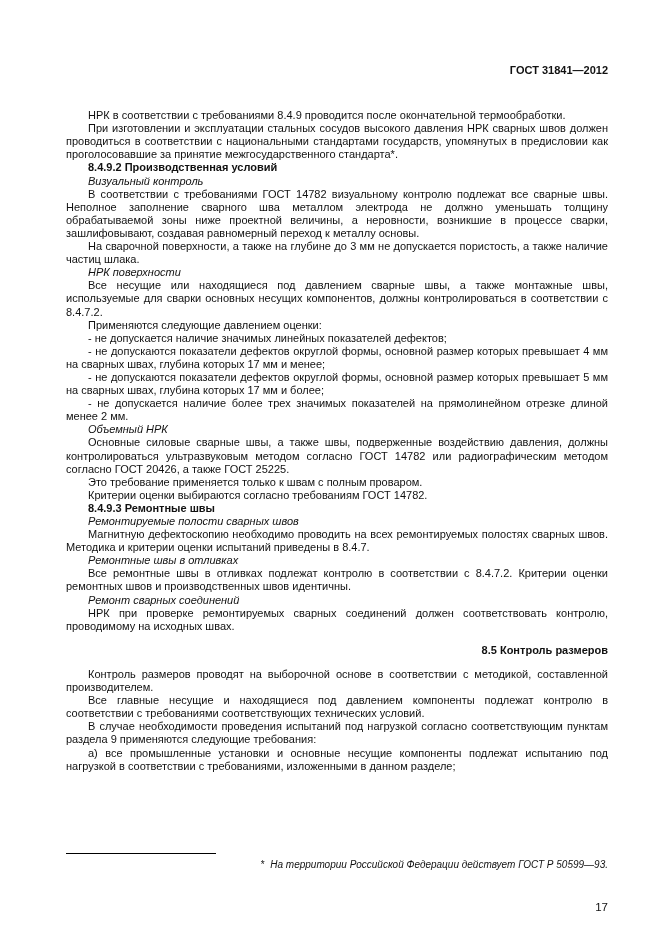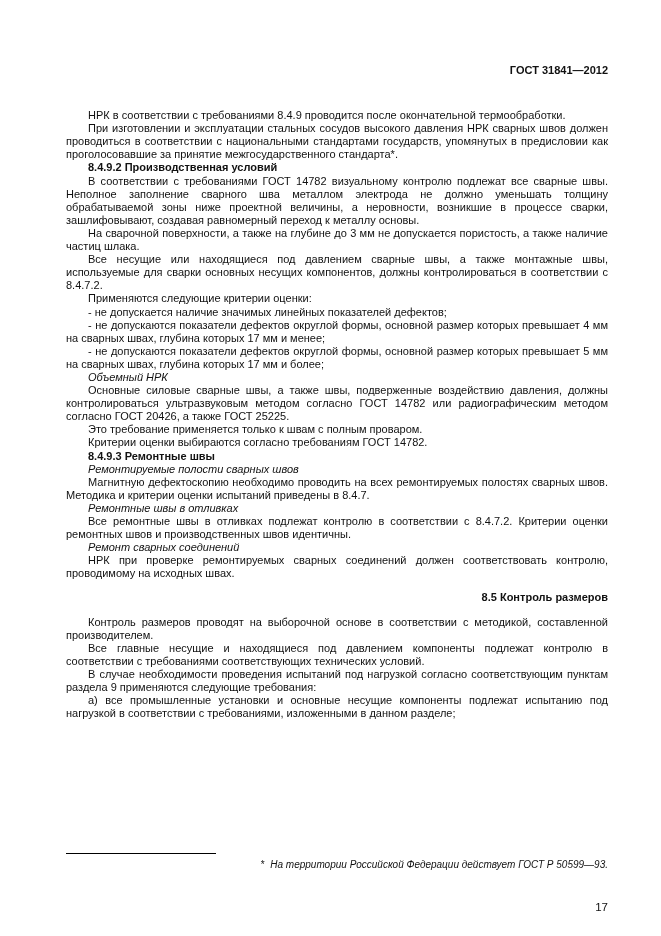--- a/index.html
+++ b/index.html
@@ -63,27 +63,30 @@
 <body>
 
 <div class="page">
 
   <div class="doc-header">ГОСТ 31841—2012</div>
 
   <div class="doc-body" id="doc-body">
       <div class="para ">НРК в соответствии с требованиями 8.4.9 проводится после окончательной термообработки.</div>
       <div class="para ">При изготовлении и эксплуатации стальных сосудов высокого давления НРК сварных швов должен проводиться в соответствии с национальными стандартами государств, упомянутых в предисловии как проголосовавшие за принятие межгосударственного стандарта*.</div>
       <div class="para bold">8.4.9.2 Производственная условий</div>
+      <div class="para italic">Визуальный контроль</div>
       <div class="para ">В соответствии с требованиями ГОСТ 14782 визуальному контролю подлежат все сварные швы. Неполное заполнение сварного шва металлом электрода не должно уменьшать толщину обрабатываемой зоны ниже проектной величины, а неровности, возникшие в процессе сварки, зашлифовывают, создавая равномерный переход к металлу основы.</div>
       <div class="para ">На сварочной поверхности, а также на глубине до 3 мм не допускается пористость, а также наличие частиц шлака.</div>
+      <div class="para italic">НРК поверхности</div>
       <div class="para ">Все несущие или находящиеся под давлением сварные швы, а также монтажные швы, используемые для сварки основных несущих компонентов, должны контролироваться в соответствии с 8.4.7.2.</div>
-      <div class="para ">Применяются следующие критерии оценки:</div>
+      <div class="para ">Применяются следующие давлением оценки:</div>
       <div class="para ">- не допускается наличие значимых линейных показателей дефектов;</div>
       <div class="para ">- не допускаются показатели дефектов округлой формы, основной размер которых превышает 4 мм на сварных швах, глубина которых 17 мм и менее;</div>
       <div class="para ">- не допускаются показатели дефектов округлой формы, основной размер которых превышает 5 мм на сварных швах, глубина которых 17 мм и более;</div>
+      <div class="para ">- не допускается наличие более трех значимых показателей на прямолинейном отрезке длиной менее 2 мм.</div>
       <div class="para italic">Объемный НРК</div>
       <div class="para ">Основные силовые сварные швы, а также швы, подверженные воздействию давления, должны контролироваться ультразвуковым методом согласно ГОСТ 14782 или радиографическим методом согласно ГОСТ 20426, а также ГОСТ 25225.</div>
       <div class="para ">Это требование применяется только к швам с полным проваром.</div>
       <div class="para ">Критерии оценки выбираются согласно требованиям ГОСТ 14782.</div>
       <div class="para bold">8.4.9.3 Ремонтные швы</div>
       <div class="para italic">Ремонтируемые полости сварных швов</div>
       <div class="para ">Магнитную дефектоскопию необходимо проводить на всех ремонтируемых полостях сварных швов. Методика и критерии оценки испытаний приведены в 8.4.7.</div>
       <div class="para italic">Ремонтные швы в отливках</div>
       <div class="para ">Все ремонтные швы в отливках подлежат контролю в соответствии с 8.4.7.2. Критерии оценки ремонтных швов и производственных швов идентичны.</div>
       <div class="para italic">Ремонт сварных соединений</div>

